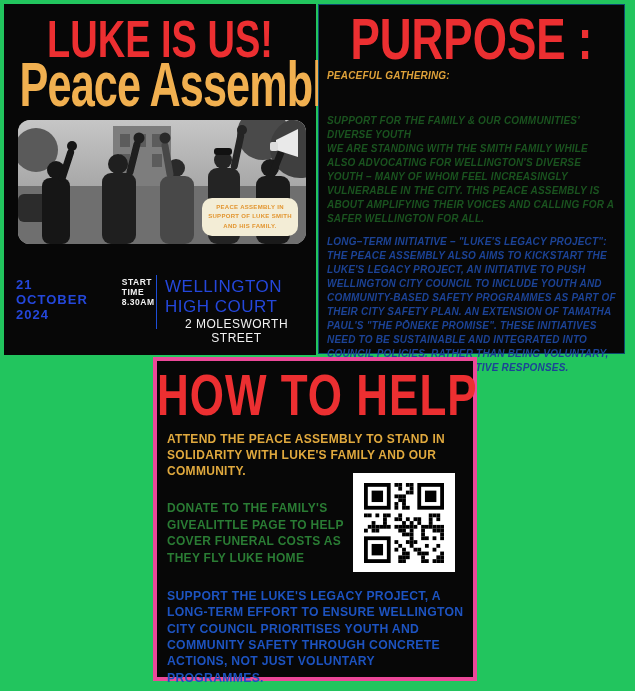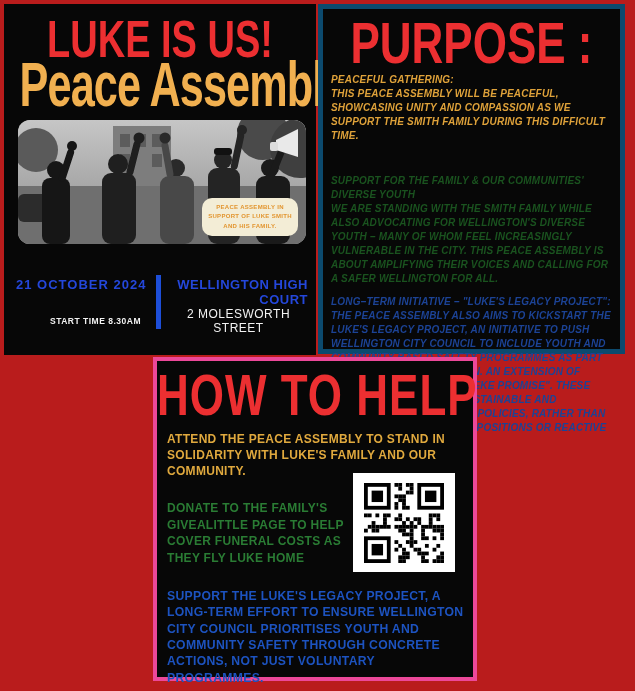--- a/index.html
+++ b/index.html
@@ -1,22 +1,22 @@
 <!DOCTYPE html>
 <html><head>
 <meta charset="utf-8">
 <style>
   html,body { margin:0; padding:0; background:#ffffff; }
   .canvas {
-    position:relative; width:635px; height:691px; background:#b91c1c;
+    position:relative; width:635px; height:691px; background:#22c55e;
     font-family:"Liberation Sans", sans-serif; overflow:hidden;
   }
   .panel { position:absolute; background:#070707; box-sizing:border-box; }
   #left-panel  { left:4px;  top:4px;   width:312px; height:351px; }
-  #right-panel { left:318px; top:4px;  width:307px; height:350px; border:5px solid #0c4a6e; }
+  #right-panel { left:318px; top:4px;  width:307px; height:350px; border:1px solid #0c4a6e; }
   #bottom-panel{ left:153px; top:357px; width:324px; height:324px; border:4px solid #ec4899; }
 
   .headline {
     position:absolute; left:0; right:0; text-align:center;
     font-weight:bold; line-height:1; color:#EC2F31; white-space:nowrap;
   }
   .lp-title    { top:10px; font-size:38px; transform:scale(1,1.35); transform-origin:top center; }
   .lp-subtitle { top:50px; font-size:48px; color:#F1B050; letter-spacing:-1px;
                  transform:scale(0.9,1.3); transform-origin:top center; }
 
@@ -32,29 +32,29 @@
     line-height:1.55; letter-spacing:0.3px; box-sizing:border-box;
   }
 
   .lp-intro {
     position:absolute; top:243px; left:5px; right:5px; text-align:center;
     color:#DD8B2B; font-size:7.4px; font-weight:bold; line-height:1.42; letter-spacing:0.3px;
   }
 
   .info-row { position:absolute; top:271px; left:12px; right:8px; height:54px; display:flex; }
   .info-col-left {
-    flex:0 0 140px; border-right:5px solid #1d4ed8;
-    display:flex; flex-direction:column; justify-content:space-between; padding:2px 0 3px;
+    flex:0 0 140px; border-right:1px solid #1d4ed8;
+    display:flex; flex-direction:row; justify-content:space-between; padding:2px 0 3px;
   }
   .info-col-right {
     flex:1; display:flex; flex-direction:column; justify-content:space-between;
     padding:2px 0 3px 8px;
   }
   .lp-date  { color:#2447DB; font-size:13px; font-weight:bold; letter-spacing:1px; }
-  .lp-venue { color:#2447DB; font-size:13px; font-weight:bold; letter-spacing:0.5px; text-align:right; }
+  .lp-venue { color:#2447DB; font-size:17px; font-weight:normal; letter-spacing:0.5px; text-align:left; }
   .lp-time  { color:#F2F2F2; font-size:8.5px; font-weight:bold; letter-spacing:0.5px;margin-left:34px; }
   .lp-addr  { color:#F2F2F2; font-size:12px; font-weight:normal; letter-spacing:0.5px; text-align:center; }
 
   .rp-title { top:6px; font-size:44px; transform:scale(1,1.3); transform-origin:top center; }
   .rp-body  { position:absolute; top:64px; left:8px; right:6px;font-style:italic; }
   .rp-sec   { font-size:10px; font-weight:bold; line-height:1.4; letter-spacing:0.2px; margin-bottom:9px; }
   .rp-sec.orange { color:#DFA23A; }
   .rp-sec.green  { color:#1A531F;margin-top:31px; }
   .rp-sec.blue   { color:#1C4396; }
 
@@ -149,21 +149,20 @@
         <div class="lp-addr">2 MOLESWORTH STREET</div>
       </div>
     </div>
   </div>
 
   <div class="panel" id="right-panel">
     <div class="headline rp-title">PURPOSE :</div>
     <div class="rp-body">
       <div class="rp-sec orange">
         <div>PEACEFUL GATHERING:</div>
-        <div>THIS PEACE ASSEMBLY WILL BE PEACEFUL, SHOWCASING UNITY AND COMPASSION AS WE SUPPORT THE SMITH FAMILY DURING THIS DIFFICULT TIME.</div>
       </div>
       <div class="rp-sec green">
         <div>SUPPORT FOR THE FAMILY &amp; OUR COMMUNITIES' DIVERSE YOUTH</div>
         <div>WE ARE STANDING WITH THE SMITH FAMILY WHILE ALSO ADVOCATING FOR WELLINGTON'S DIVERSE YOUTH – MANY OF WHOM FEEL INCREASINGLY VULNERABLE IN THE CITY. THIS PEACE ASSEMBLY IS ABOUT AMPLIFYING THEIR VOICES AND CALLING FOR A SAFER WELLINGTON FOR ALL.</div>
       </div>
       <div class="rp-sec blue">
         <div>LONG–TERM INITIATIVE – "LUKE'S LEGACY PROJECT":</div>
         <div>THE PEACE ASSEMBLY ALSO AIMS TO KICKSTART THE LUKE'S LEGACY PROJECT, AN INITIATIVE TO PUSH WELLINGTON CITY COUNCIL TO INCLUDE YOUTH AND COMMUNITY-BASED SAFETY PROGRAMMES AS PART OF THEIR CITY SAFETY PLAN. AN EXTENSION OF TAMATHA PAUL'S "THE PŌNEKE PROMISE". THESE INITIATIVES NEED TO BE SUSTAINABLE AND INTEGRATED INTO COUNCIL POLICIES, RATHER THAN BEING VOLUNTARY, UNPAID POSITIONS OR REACTIVE RESPONSES.</div>
       </div>
     </div>

